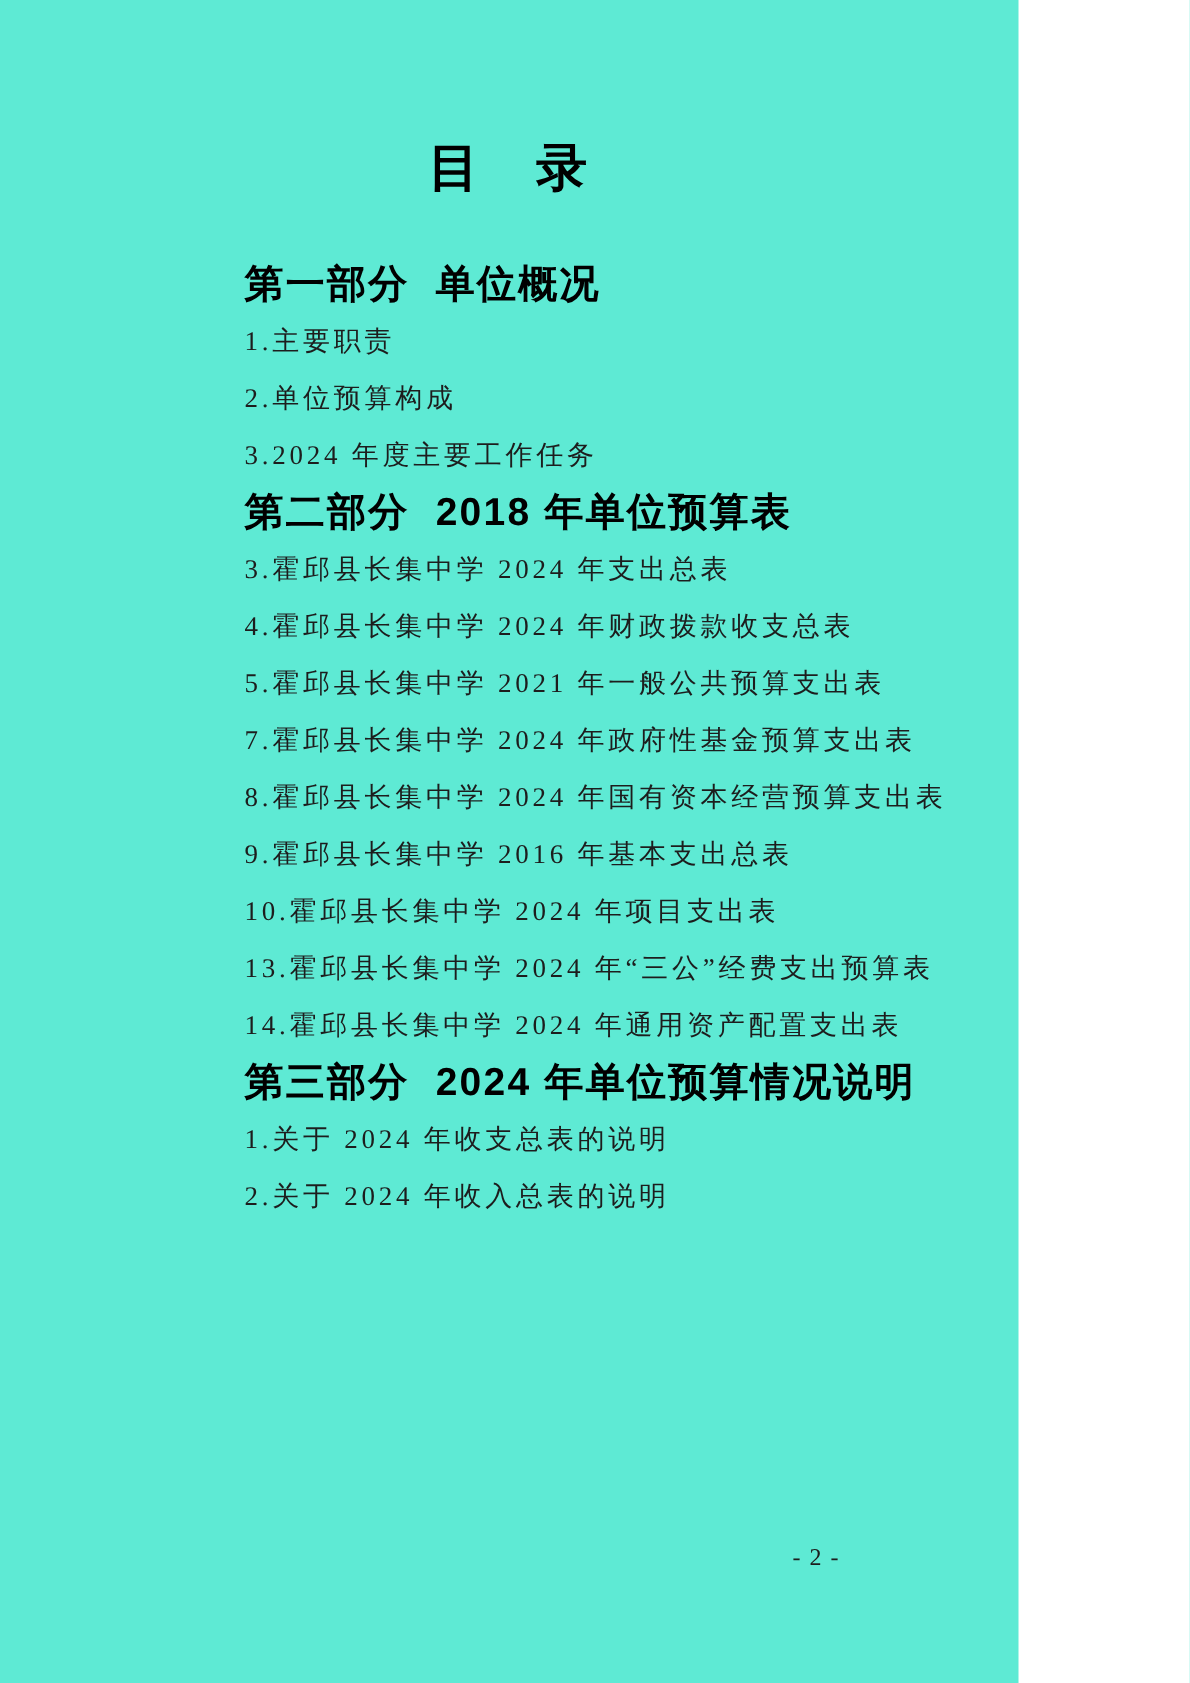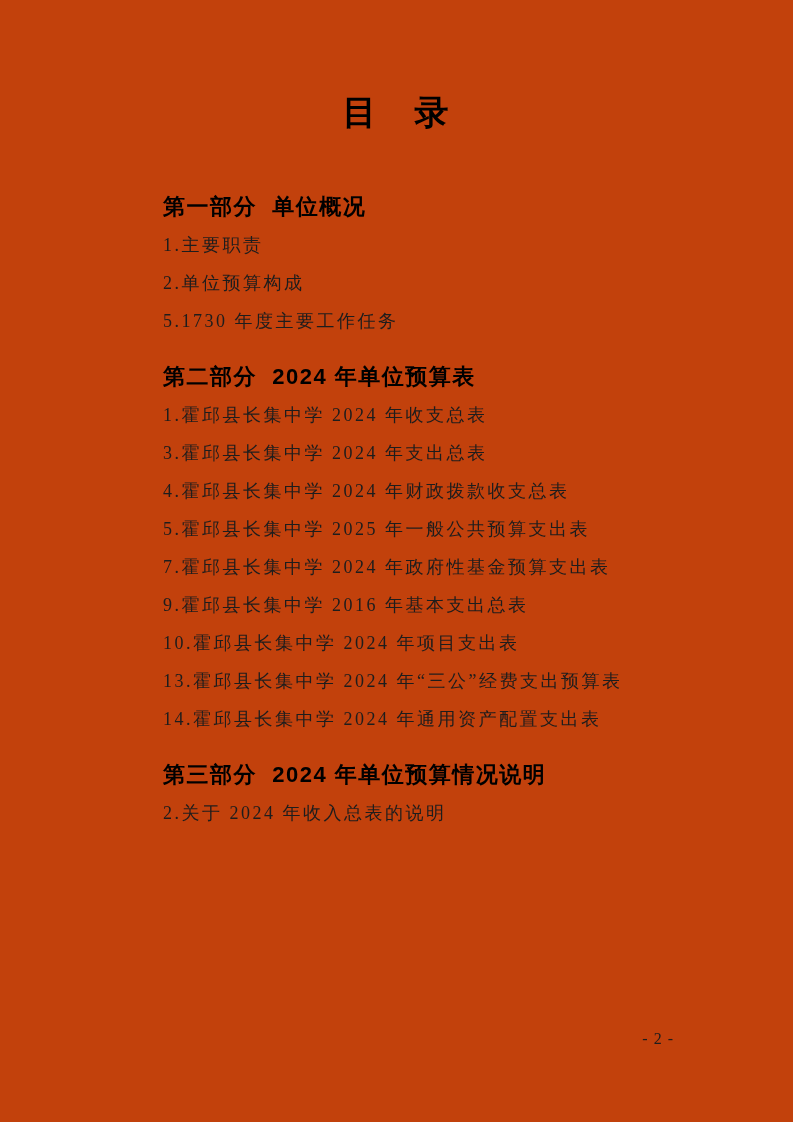--- a/index.html
+++ b/index.html
@@ -2,23 +2,23 @@
 <html><head>
 <meta charset="utf-8">
 <style>
   * { margin: 0; padding: 0; box-sizing: border-box; }
   html, body {
     background: #ffffff;
     font-family: "Liberation Serif", "DejaVu Serif", serif;
   }
   .page {
     position: relative;
-    width: 793px;
+    width: 679px;
     height: 1122px;
-    background: #c2410c;
+    background: #5eead4;
     overflow: hidden;
     padding-left: 48px;
   }
   .doc-title {
     position: absolute;
     top: 92px;
     left: 0;
     width: 100%;
     text-align: center;
     font-family: "Liberation Sans", "DejaVu Sans", sans-serif;
@@ -31,26 +31,25 @@
   }
   .toc {
     position: absolute;
     top: 170px;
     left: 163px;
     width: 540px;
   }
   .toc-heading {
     font-family: "Liberation Sans", "DejaVu Sans", sans-serif;
     font-weight: bold;
-    font-size: 22px;
+    font-size: 26px;
     line-height: 38px;
     color: #000000;
     letter-spacing: 1.5px;
     white-space: pre;
-    margin-top: 18px;
   }
   .toc-item {
     font-family: "Liberation Serif", "DejaVu Serif", serif;
     font-size: 18px;
     line-height: 38px;
     color: #1d1d1d;
     letter-spacing: 2.5px;
     white-space: pre;
   }
   .page-number {
@@ -68,29 +67,30 @@
 </head>
 <body>
 
 <div class="page">
   <div class="doc-title">目　录</div>
 
   <div class="toc">
       <div class="toc-heading">第一部分  单位概况</div>
       <div class="toc-item">1.主要职责</div>
       <div class="toc-item">2.单位预算构成</div>
-      <div class="toc-item">5.1730 年度主要工作任务</div>
-      <div class="toc-heading">第二部分  2024 年单位预算表</div>
-      <div class="toc-item">1.霍邱县长集中学 2024 年收支总表</div>
+      <div class="toc-item">3.2024 年度主要工作任务</div>
+      <div class="toc-heading">第二部分  2018 年单位预算表</div>
       <div class="toc-item">3.霍邱县长集中学 2024 年支出总表</div>
       <div class="toc-item">4.霍邱县长集中学 2024 年财政拨款收支总表</div>
-      <div class="toc-item">5.霍邱县长集中学 2025 年一般公共预算支出表</div>
+      <div class="toc-item">5.霍邱县长集中学 2021 年一般公共预算支出表</div>
       <div class="toc-item">7.霍邱县长集中学 2024 年政府性基金预算支出表</div>
+      <div class="toc-item">8.霍邱县长集中学 2024 年国有资本经营预算支出表</div>
       <div class="toc-item">9.霍邱县长集中学 2016 年基本支出总表</div>
       <div class="toc-item">10.霍邱县长集中学 2024 年项目支出表</div>
       <div class="toc-item">13.霍邱县长集中学 2024 年“三公”经费支出预算表</div>
       <div class="toc-item">14.霍邱县长集中学 2024 年通用资产配置支出表</div>
       <div class="toc-heading">第三部分  2024 年单位预算情况说明</div>
+      <div class="toc-item">1.关于 2024 年收支总表的说明</div>
       <div class="toc-item">2.关于 2024 年收入总表的说明</div>
     </div>
 
   <div class="page-number">- 2 -</div>
 </div>
 
 </body></html>

